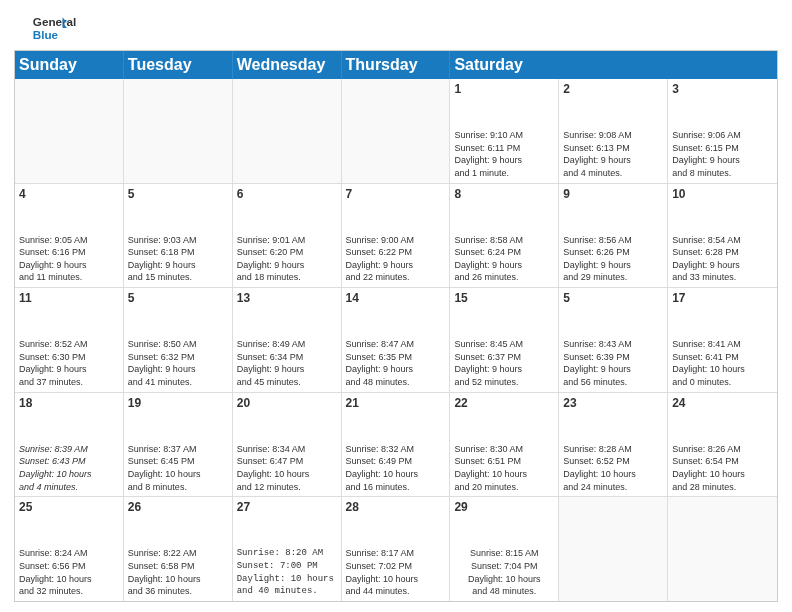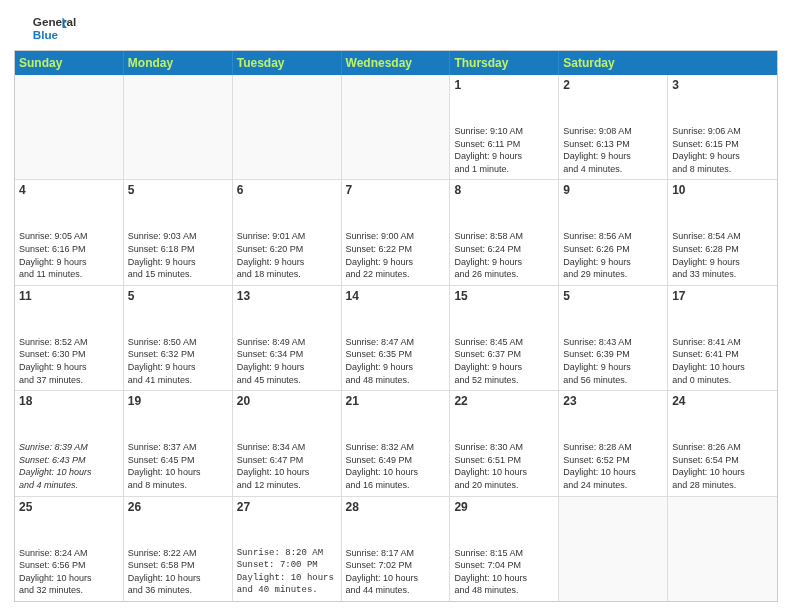--- a/index.html
+++ b/index.html
@@ -50,23 +50,23 @@
       display: flex;
       flex-direction: column;
       border: 1px solid #ccc;
     }
     .cal-header {
       display: grid;
       grid-template-columns: repeat(7, 1fr);
       background: #1a7abf;
     }
     .cal-header-cell {
-      color: #bef264;
+      color: #ffffff;
       font-weight: bold;
-      font-size: 12px;
+      font-size: 16px;
       padding: 5px 4px;
       text-align: left;
       border-right: 1px solid #2a8acf;
     }
     .cal-header-cell:last-child { border-right: none; }
     .cal-body {
       flex: 1;
       display: flex;
       flex-direction: column;
     }
@@ -115,21 +115,20 @@
     </div>
     <div class="header-right">
       <div class="month-year"></div>
       <div class="location"></div>
     </div>
   </div>
 
   <div class="calendar">
     <div class="cal-header">
     <div class="cal-header-cell">Sunday</div>
-        <div class="cal-header-cell">Monday</div>
         <div class="cal-header-cell">Tuesday</div>
         <div class="cal-header-cell">Wednesday</div>
         <div class="cal-header-cell">Thursday</div>
         <div class="cal-header-cell">Saturday</div>
       </div>
     <div class="cal-body">
     <div class="cal-row">
           <div class="cal-cell empty"></div>
           <div class="cal-cell empty"></div>
           <div class="cal-cell empty"></div>
@@ -333,21 +332,21 @@
           </div>
           <div class="cal-cell">
             <span class="day-num">28</span>
             <div class="cell-info" style="white-space: pre-line;">Sunrise: 8:17 AM
 Sunset: 7:02 PM
 Daylight: 10 hours
 and 44 minutes.</div>
           </div>
           <div class="cal-cell">
             <span class="day-num">29</span>
-            <div class="cell-info" style="white-space: pre-line;">Sunrise: 8:15 AM
+            <div class="cell-info" style="white-space: pre-line; text-align: center;">Sunrise: 8:15 AM
 Sunset: 7:04 PM
 Daylight: 10 hours
 and 48 minutes.</div>
           </div>
           <div class="cal-cell empty"></div>
           <div class="cal-cell empty"></div>
         </div>
       </div>
   </div>
 </div>

